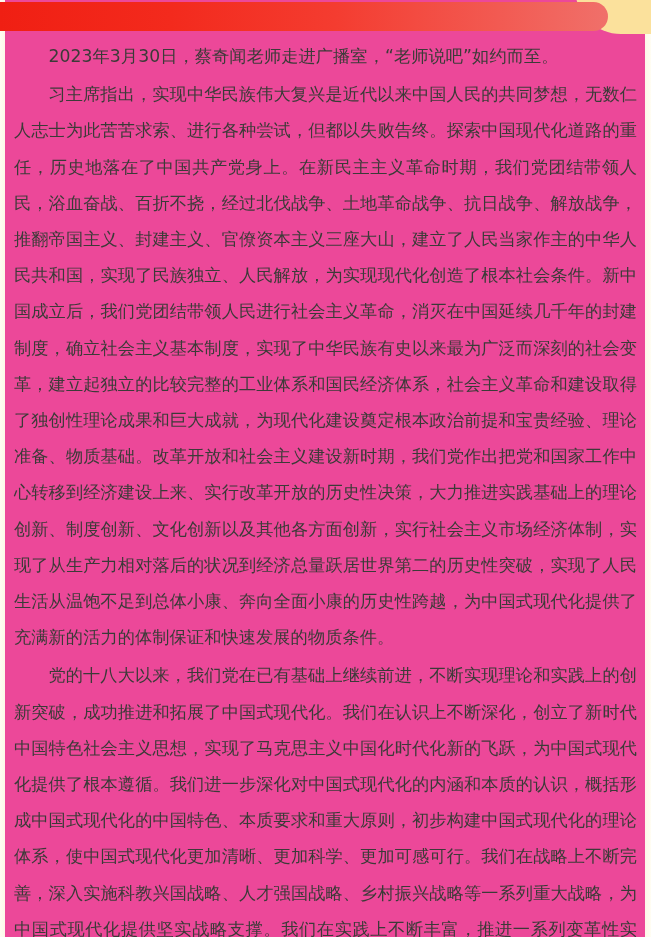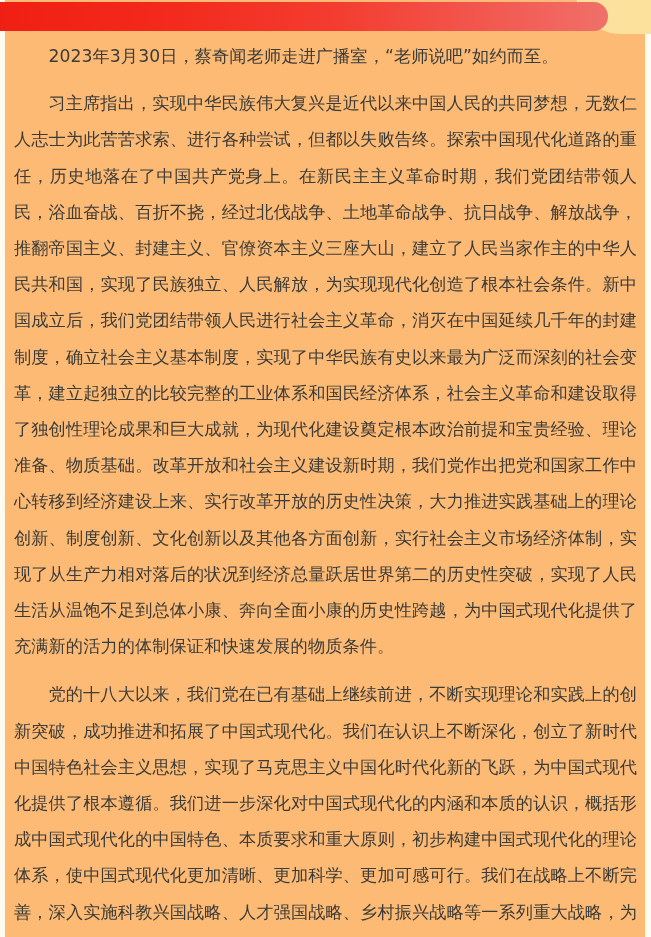--- a/index.html
+++ b/index.html
@@ -12,21 +12,21 @@
     background: #fdf8e8;
     font-family: "DejaVu Sans", "Liberation Sans", sans-serif;
     overflow: hidden;
     position: relative;
   }
 
   
   .page {
     position: absolute;
     inset: 0;
-    background: #fdba74;
+    background: #ec4899;
     overflow: hidden;
     padding-left: 16px;
   }
   .edge-left {
     position: absolute;
     left: 0; top: 0; bottom: 0;
     width: 5px;
     background: linear-gradient(to right, #fffdf3, #fdf8e8);
     pointer-events: none;
   }
@@ -78,22 +78,21 @@
     margin: 0;
     color: #3b3b38;
     font-size: 17.2px;
     line-height: 36.2px;
     letter-spacing: 0.1px;
     text-align: justify;
     text-justify: inter-ideograph;
     text-indent: 2em;
   }
   .para + .para {
-    margin-top: 12px;
-    font-family: Liberation Serif, serif;
+    margin-top: 2px;
   }
 </style>
 </head>
 <body>
 
 <div class="page">
 
   <div class="edge-left"></div>
   <div class="edge-right"></div>
 

